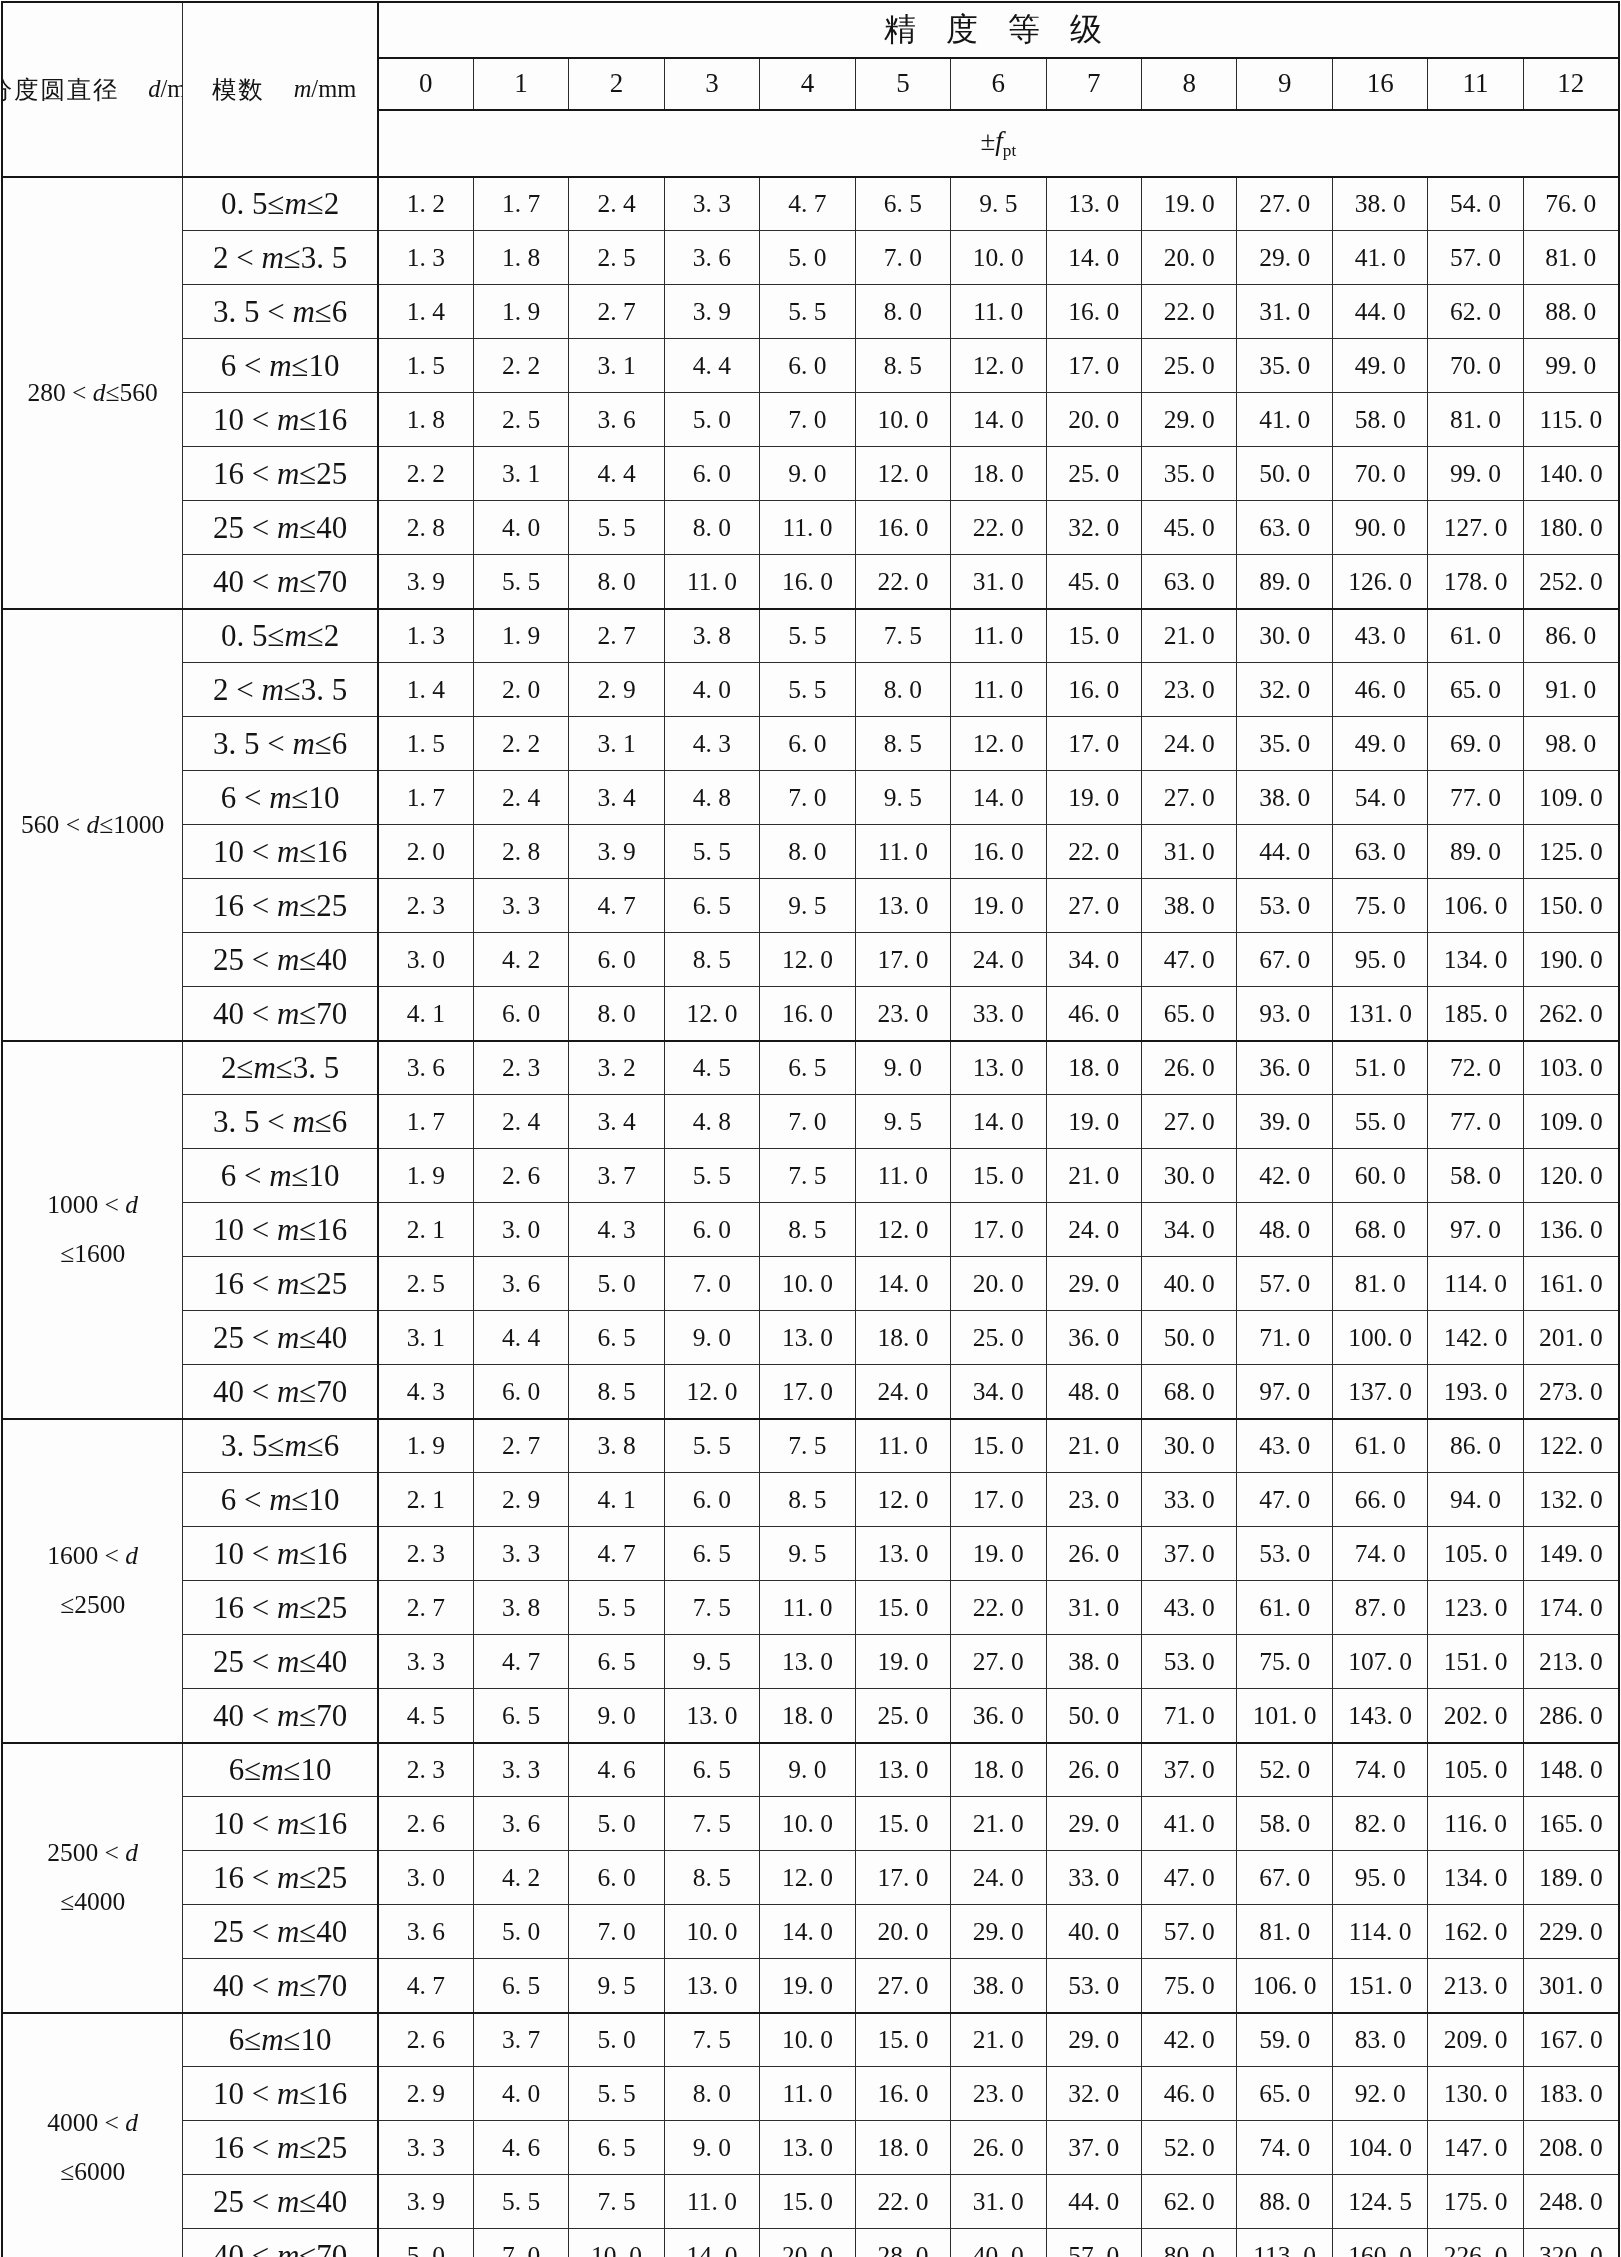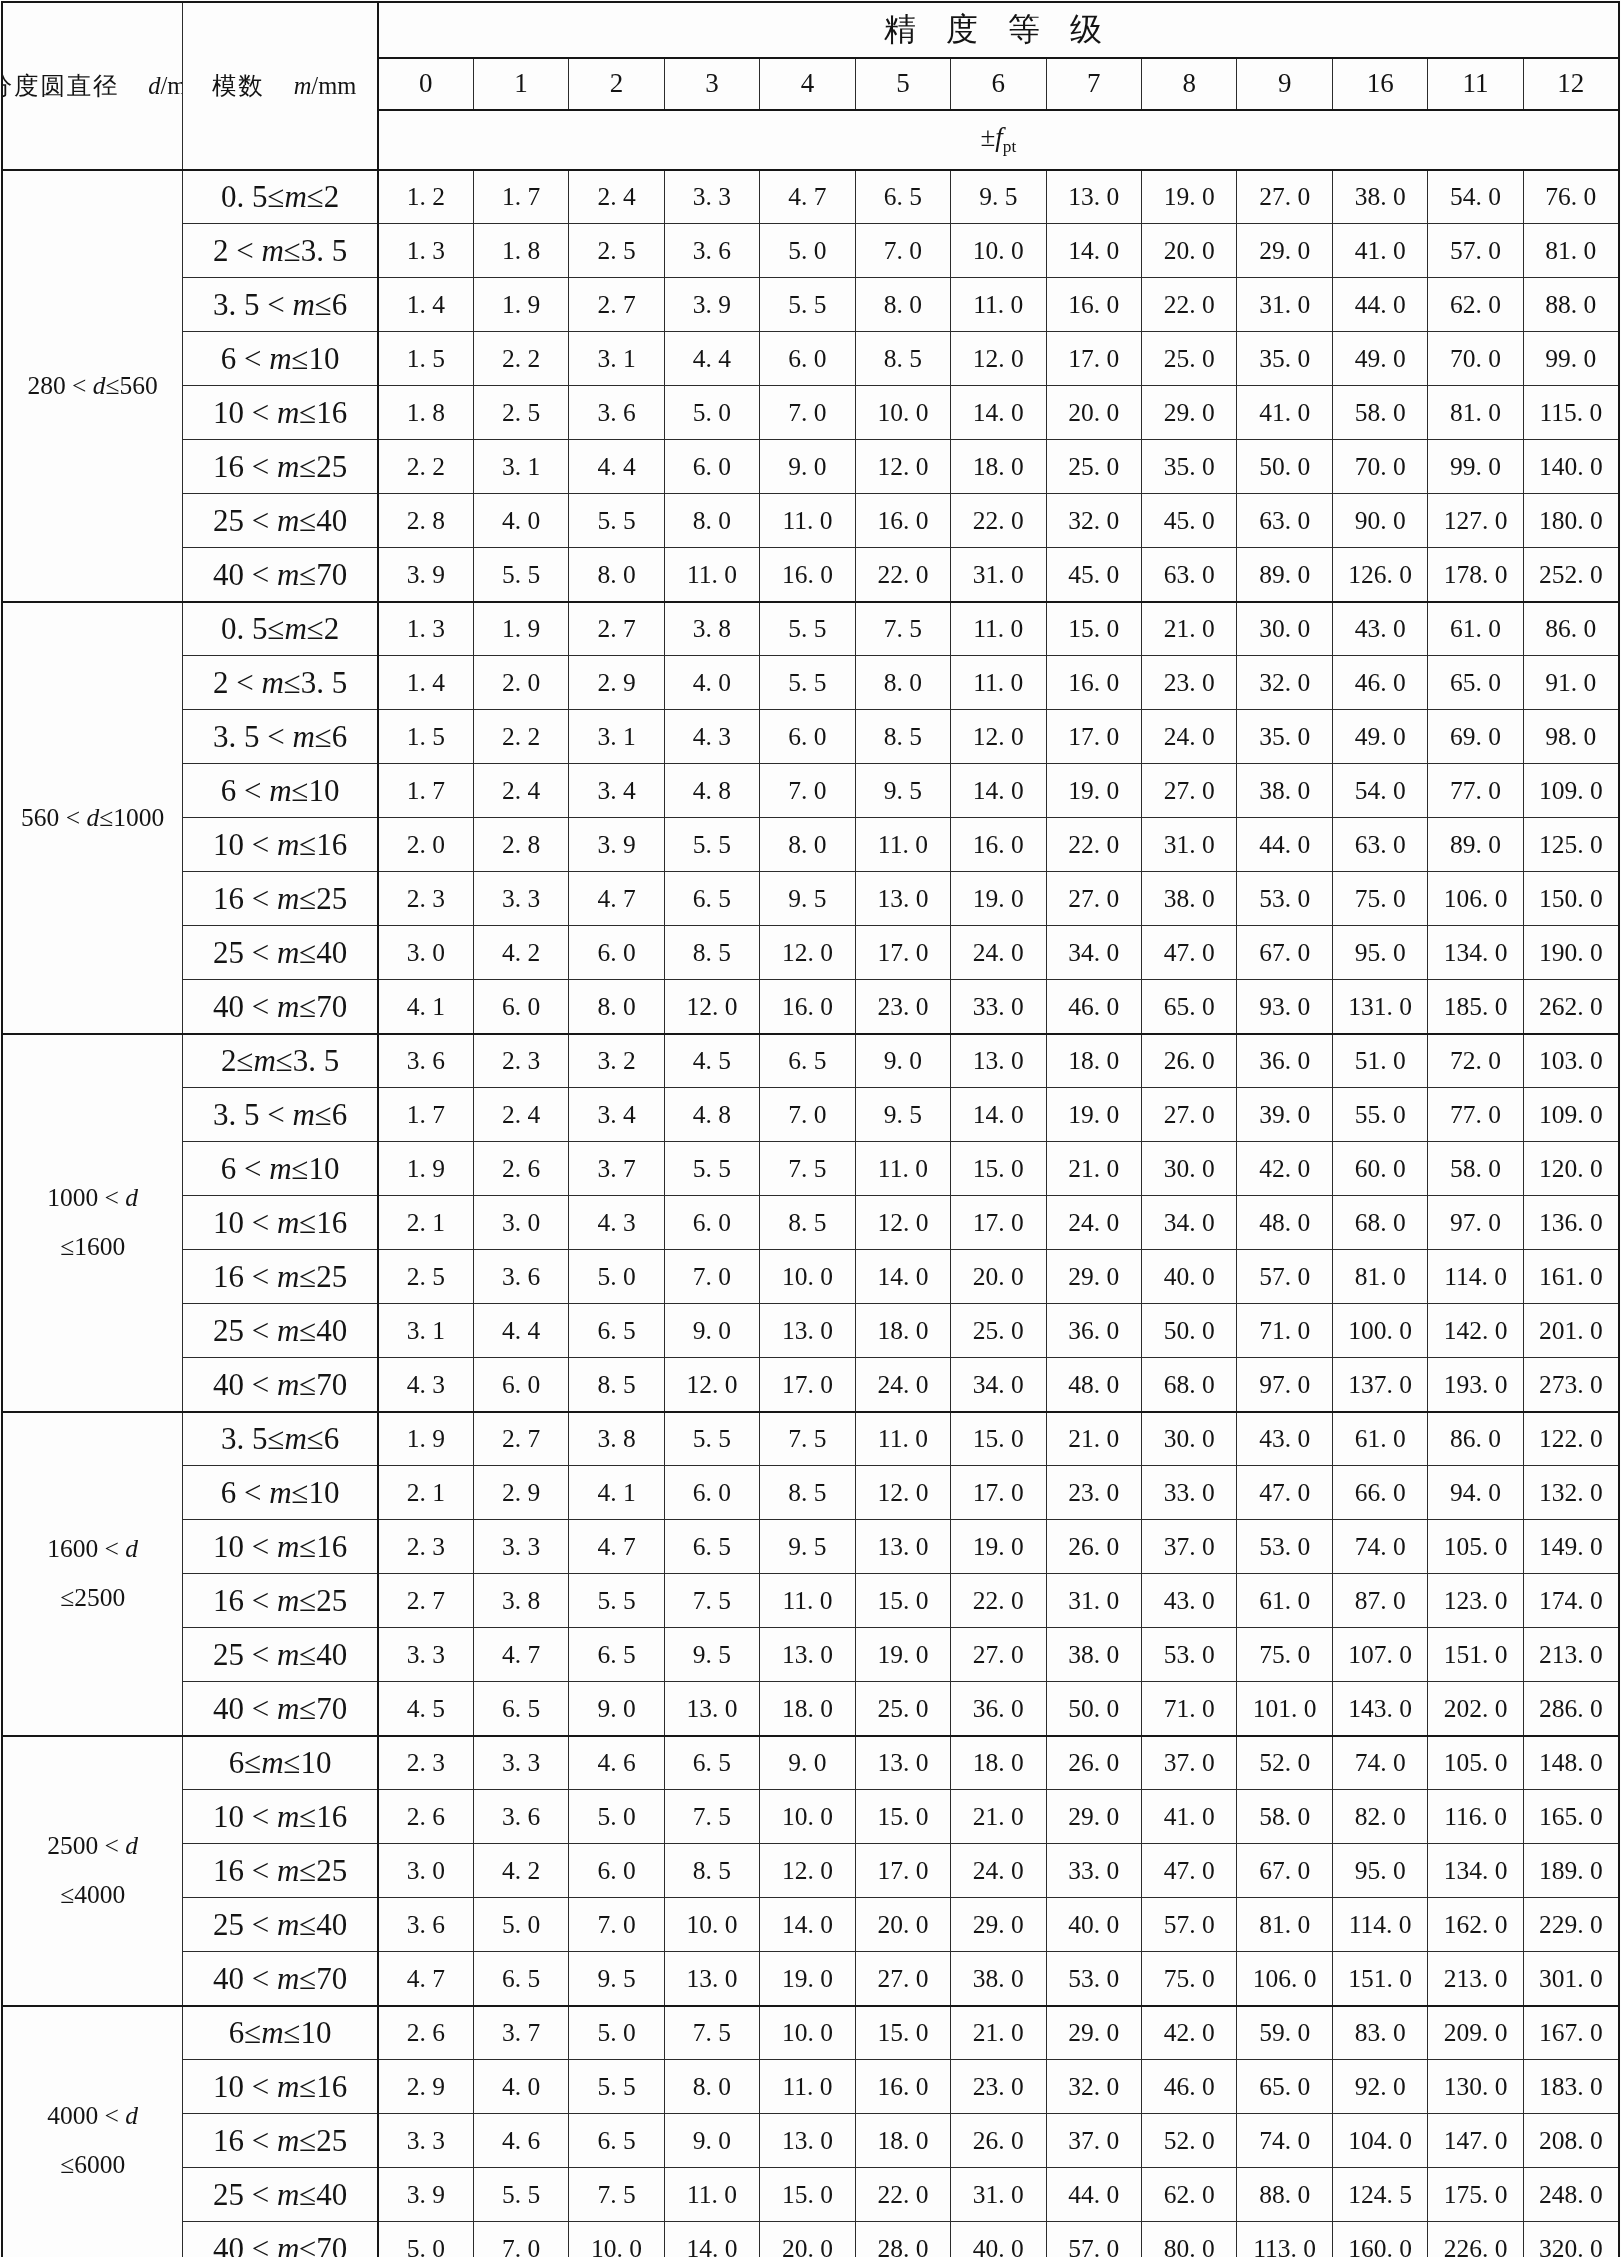--- a/index.html
+++ b/index.html
@@ -17,21 +17,21 @@
     border:0.9px solid #2c2c2c;
     text-align:center;vertical-align:middle;
     padding:0;white-space:nowrap;font-weight:normal;
     overflow:hidden;
   }
   col.c-d{width:181px;}
   col.c-m{width:195px;}
   
   tr.h1{height:56px;}
   tr.h2{height:52px;}
-  tr.h3{height:60px;}
+  tr.h3{height:67px;}
   th.accuracy{font-size:32px;letter-spacing:11px;border-bottom:2.7px solid #161616;}
   th.grade{font-size:27px;border-top:2.7px solid #161616;border-bottom:2.7px solid #161616;}
   td.fpt-cell{font-size:27px;border-top:2.7px solid #161616;border-bottom:2.7px solid #161616;}
   td.fpt-cell sub{font-size:17.3px;}
   th.corner{border-bottom:2.7px solid #161616;}
   .two-line{display:flex;flex-direction:row;align-items:center;justify-content:center;gap:29px;margin-left:8px;}
   .two-line .t{font-size:24.5px;letter-spacing:1.8px;}
   .two-line .u{font-size:24.5px;}
   
   tbody tr{height:54px;}

